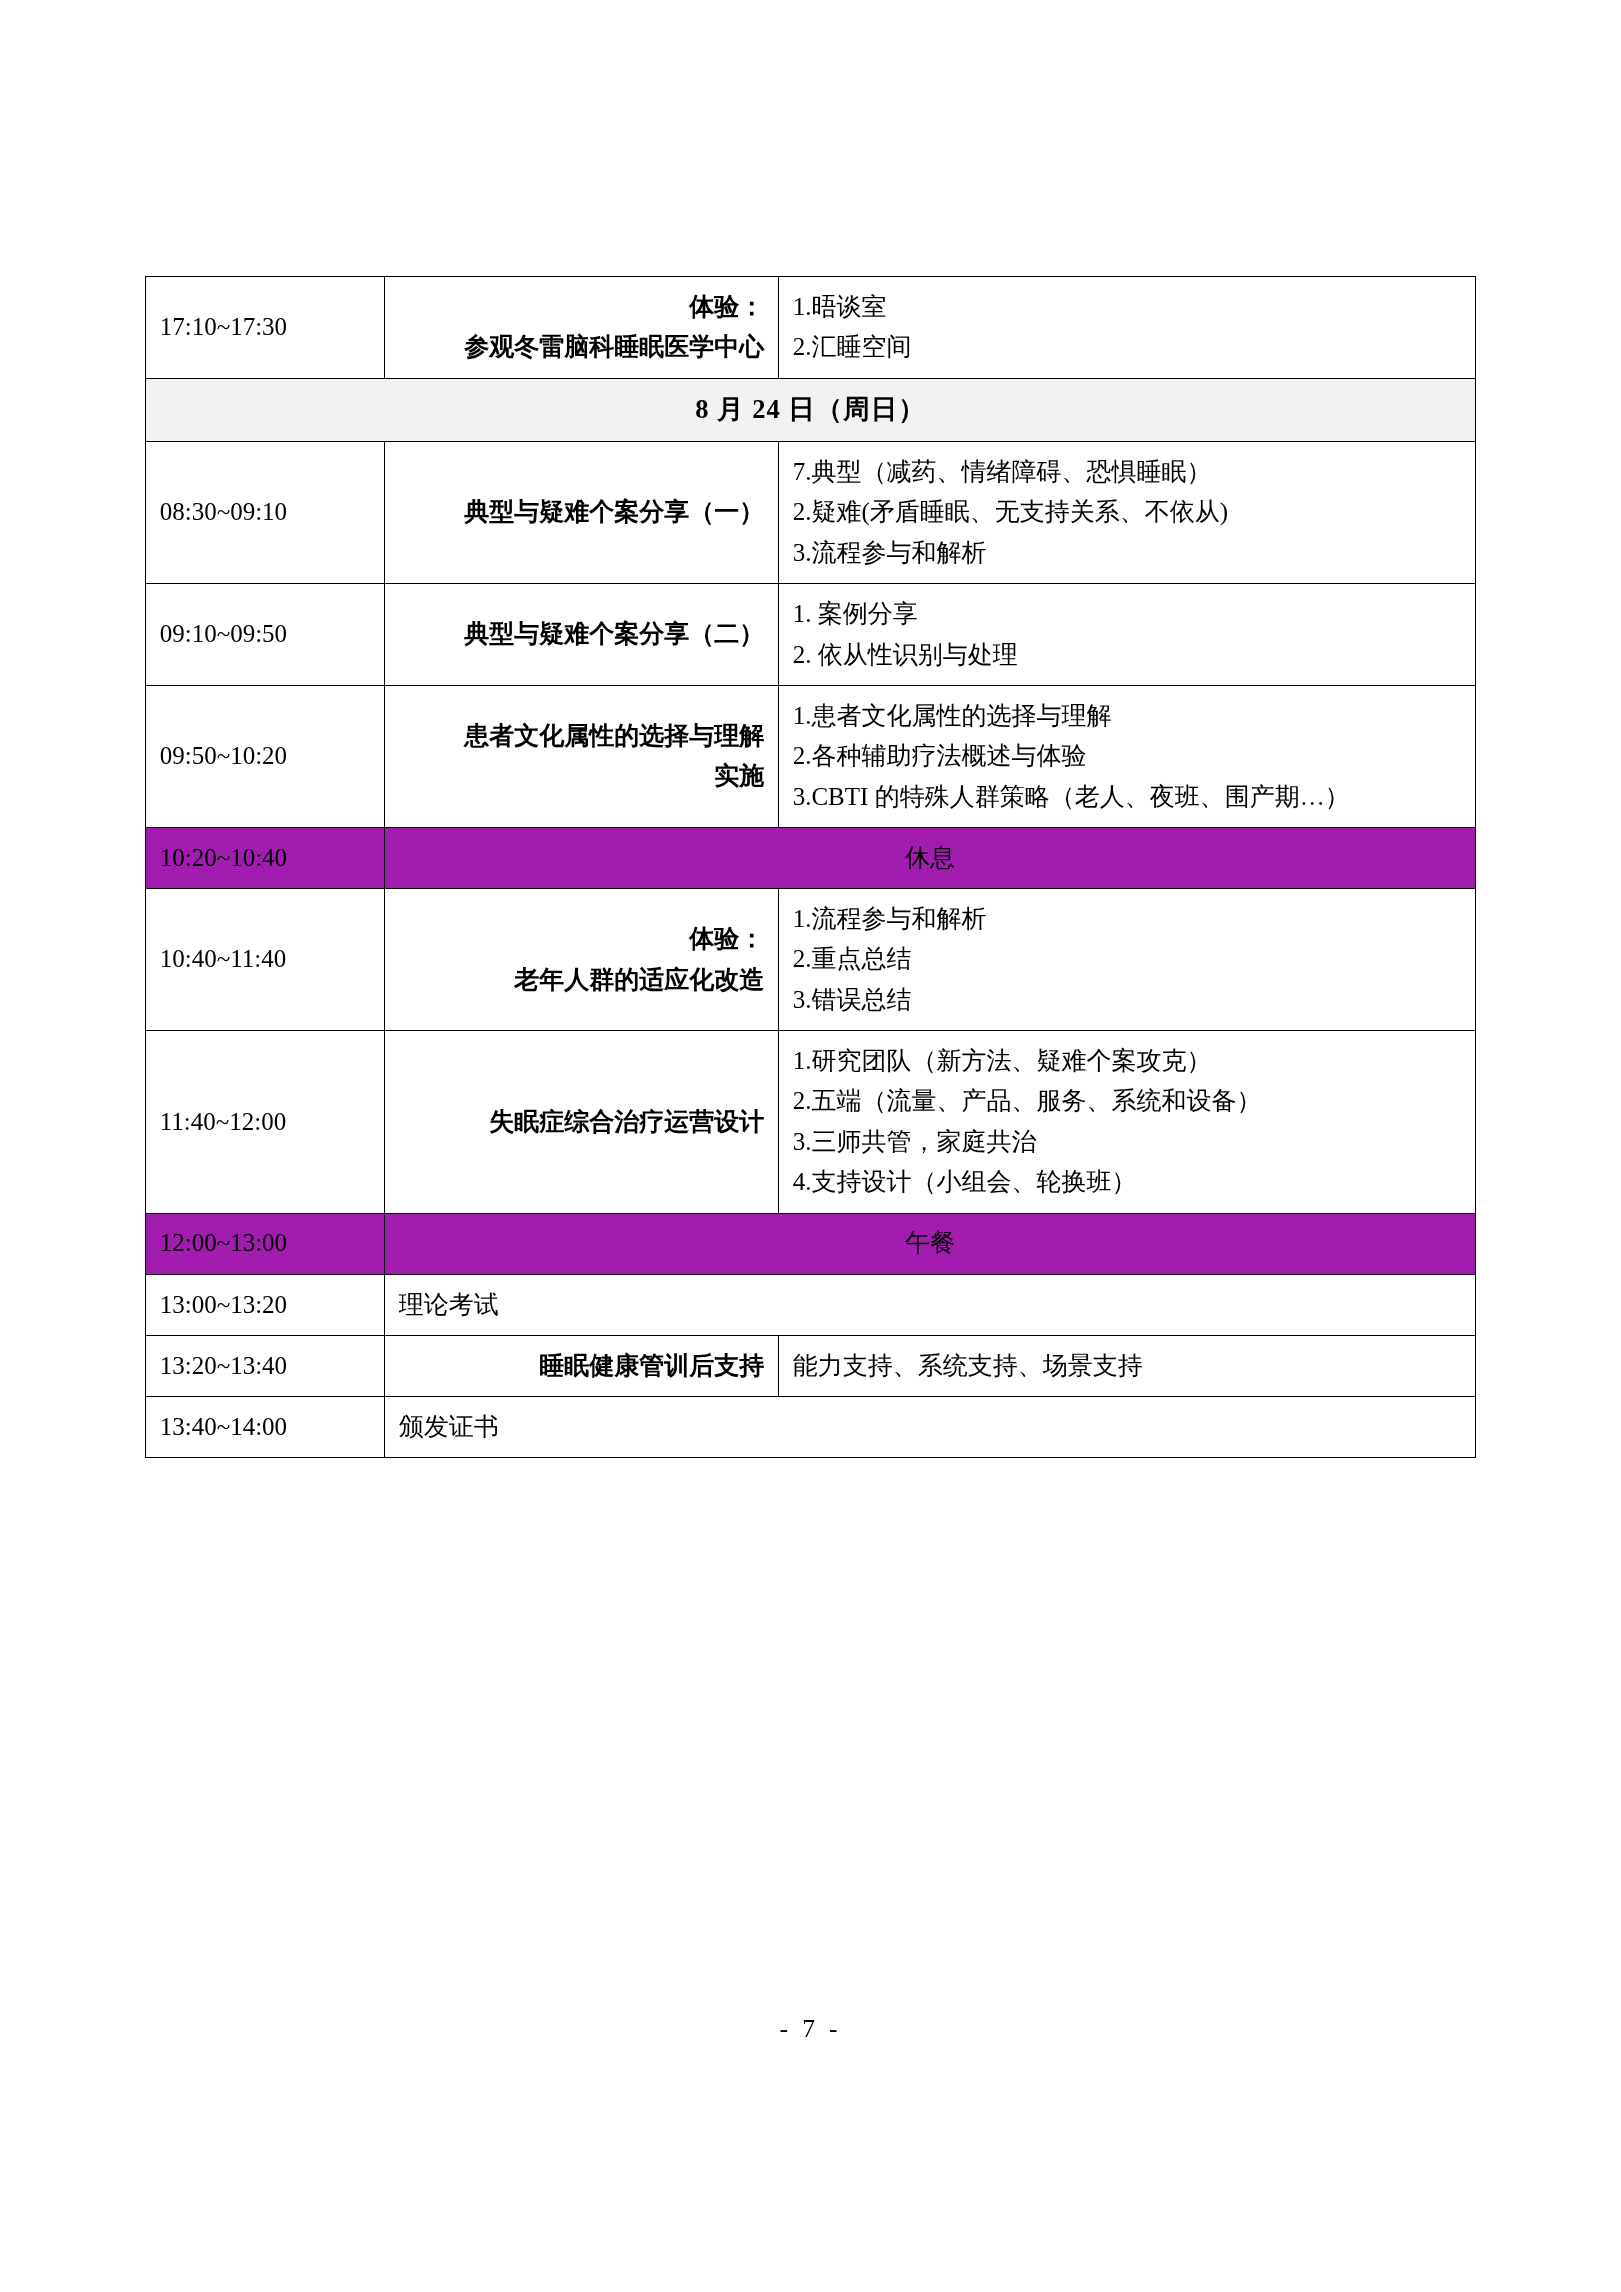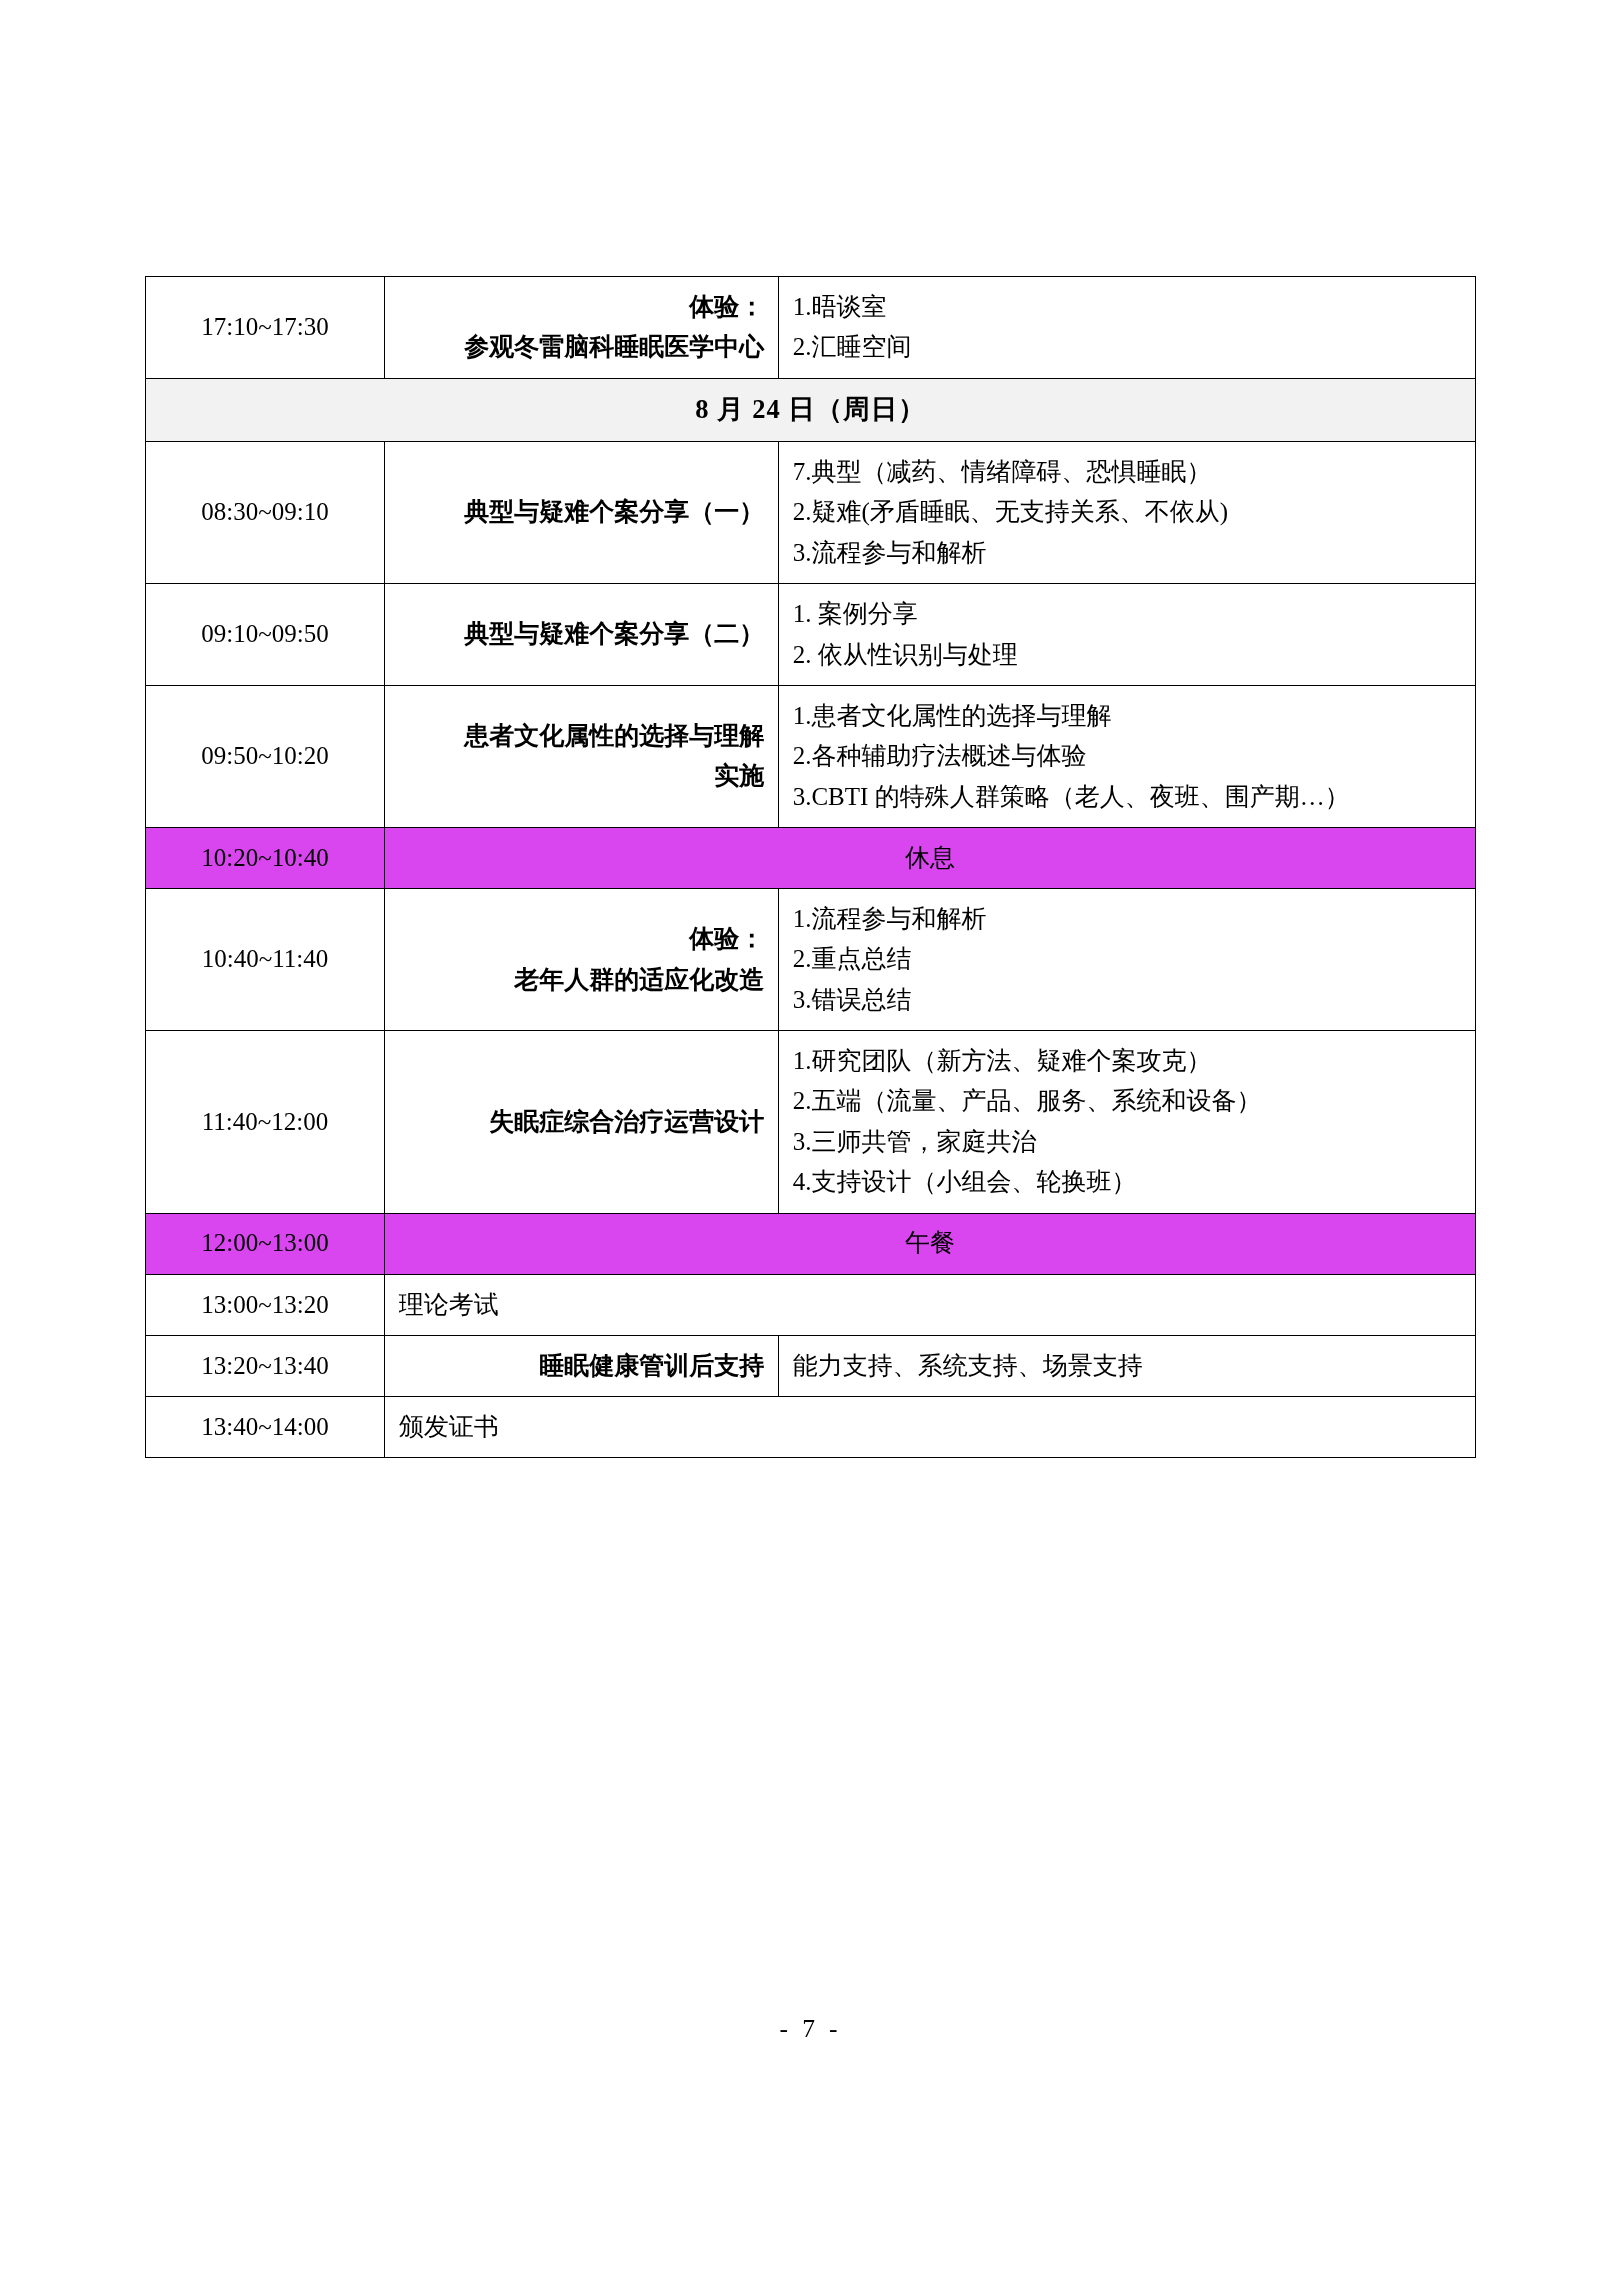--- a/index.html
+++ b/index.html
@@ -35,21 +35,20 @@
     border: 1.6px solid #000000;
     padding: 9.8px 13.7px;
     vertical-align: middle;
     word-break: break-word;
   }
   .col-time { width: 239px; }
   .col-topic { width: 394px; }
   .col-detail { width: auto; }
 
   .time-cell {
-    text-align: center;
     font-family: "Liberation Serif", "DejaVu Serif", serif;
   }
   .topic-cell {
     text-align: right;
     font-weight: bold;
   }
   .detail-cell {
     text-align: left;
   }
   .detail-cell .line {
@@ -64,21 +63,21 @@
     font-weight: bold;
     font-size: 26.5px;
     background: #f2f2f2;
     letter-spacing: 1px;
   }
   .center-span {
     text-align: center;
     margin-left: 16px;
   }
   .shaded {
-    background: #d946ef;
+    background: #a21caf;
   }
   .page-number {
     position: absolute;
     left: 0;
     top: 2014px;
     width: 1621px;
     text-align: center;
     font-size: 25.5px;
     letter-spacing: 3.9px;
   }

